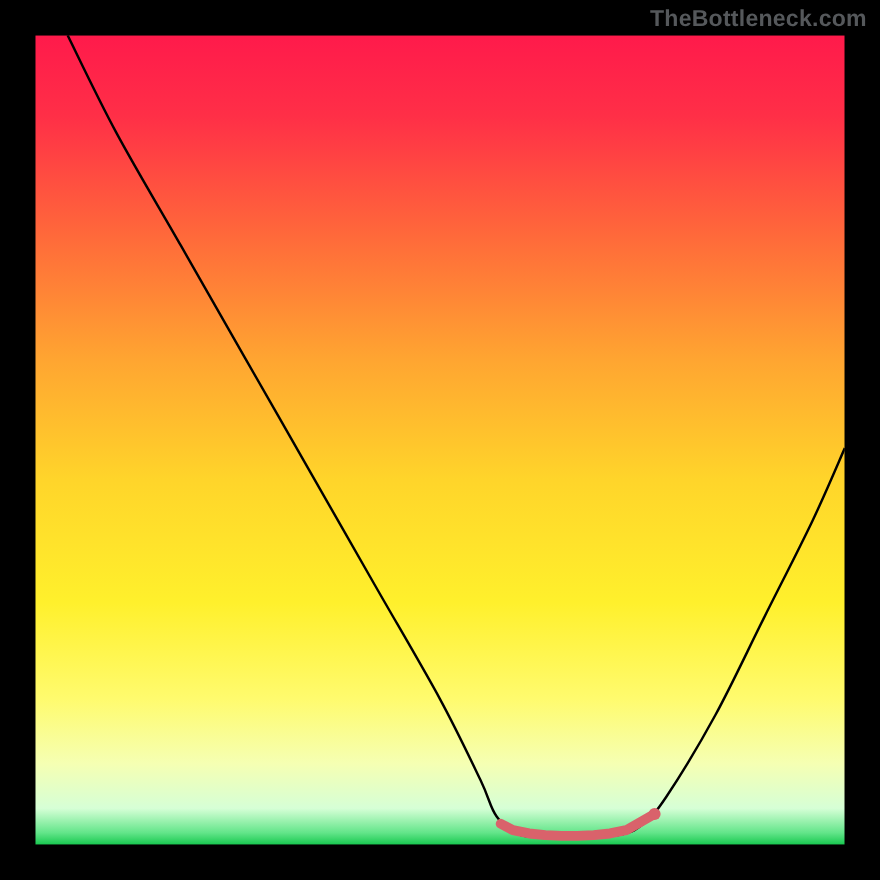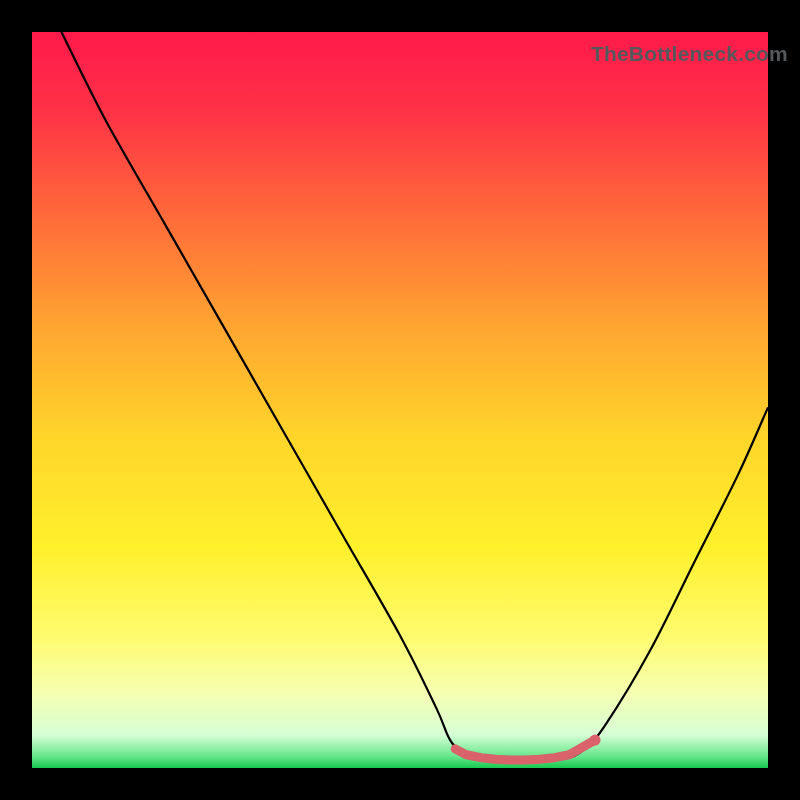--- a/index.html
+++ b/index.html
@@ -44,21 +44,20 @@
   .watermark {
     position: absolute;
     top: 6px;
     right: 12px;
     font-family: Arial, Helvetica, sans-serif;
     font-size: 21px;
     font-weight: 600;
     color: #55585b;
     letter-spacing: 0.2px;
     pointer-events: none;
-    margin-top: 36px;
   }
 </style>
 </head>
 <body>
 
 <div class="frame">
   <div class="plot">
     <svg class="gradient" viewBox="0 0 100 100" preserveAspectRatio="none">
       <defs>
         <linearGradient id="bg-grad" x1="0" y1="0" x2="0" y2="1">

